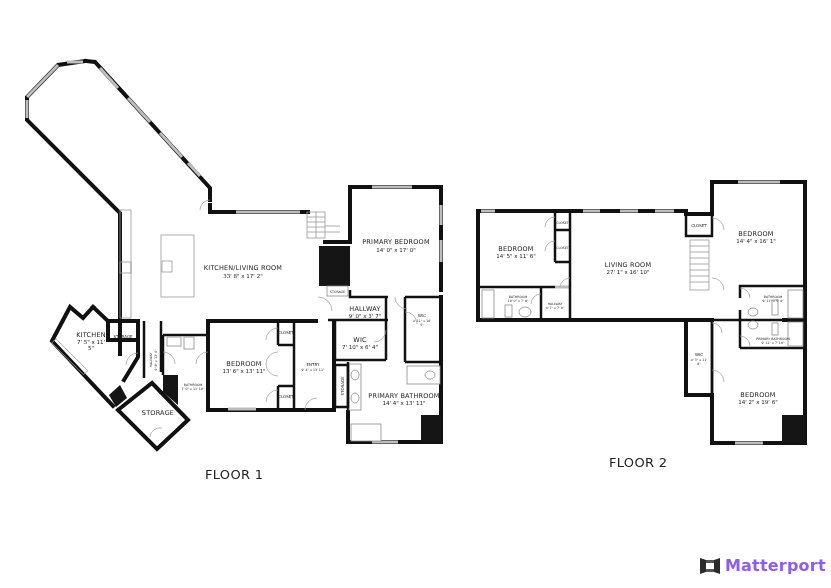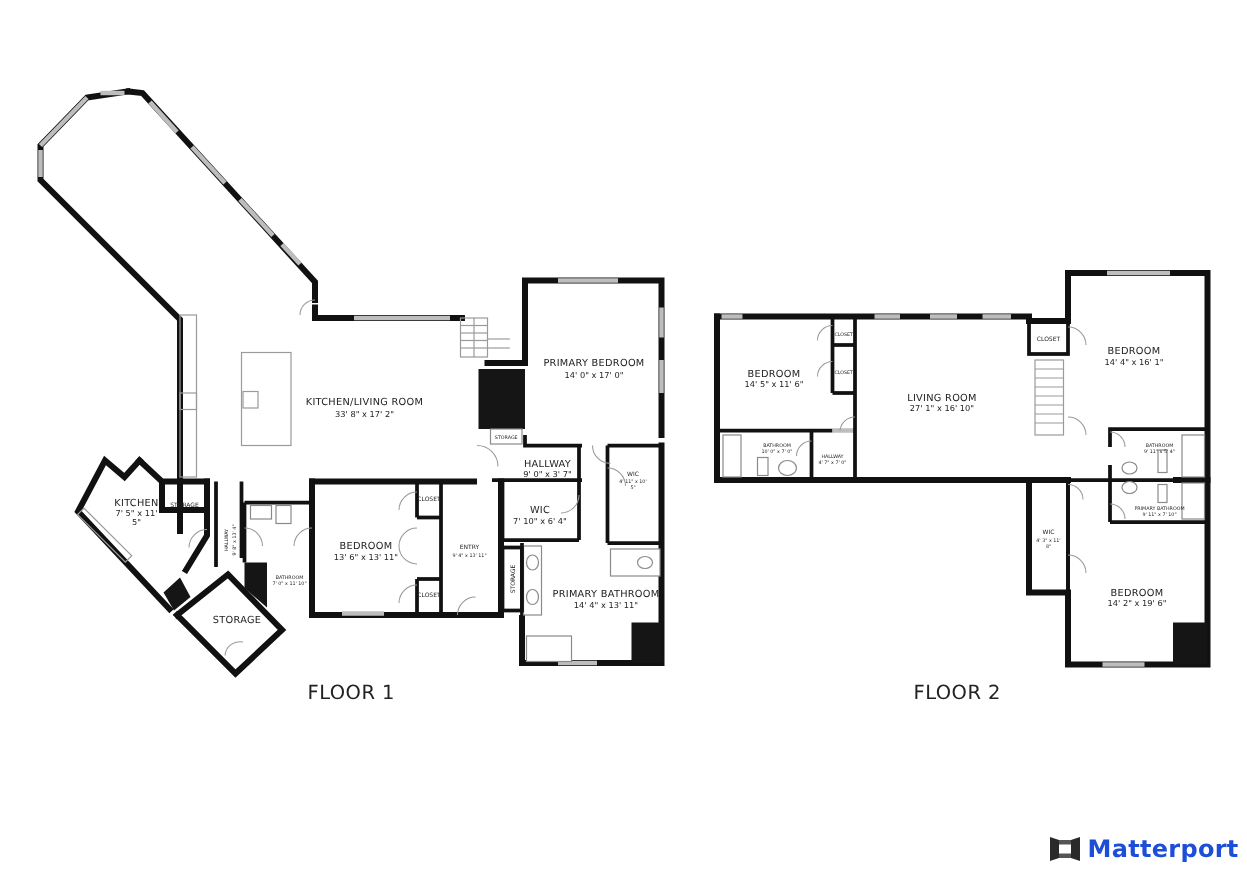--- a/index.html
+++ b/index.html
@@ -12,21 +12,21 @@
   .door { stroke: #9a9a9a; stroke-width: 0.7; fill: none; }
   .solid { fill: #151515; }
   .fixture { stroke: #8a8a8a; stroke-width: 0.8; fill: #ffffff; }
   .lbl { font-family: "DejaVu Sans", sans-serif; fill: #222222; text-anchor: middle; }
   .lbl-big { font-size: 6.5px; letter-spacing: 0.2px; }
   .lbl-dim { font-size: 5.5px; }
   .lbl-small { font-size: 4px; }
   .lbl-tiny { font-size: 3.2px; }
   .floor-label { position: absolute; font-family: "DejaVu Sans", sans-serif; font-size: 13px; color: #222; letter-spacing: 0.3px; }
   .brand { position: absolute; left: 700px; top: 556px; display: flex; align-items: center; gap: 5px; }
-  .brand-text { font-family: "DejaVu Sans", sans-serif; font-weight: bold; font-size: 16px; color: #1d4ed8; letter-spacing: 0.2px; }
+  .brand-text { font-family: "DejaVu Sans", sans-serif; font-weight: bold; font-size: 16px; color: #8b5cf6; letter-spacing: 0.2px; }
 </style>
 </head>
 <body>
 
 <svg class="plan" width="831" height="588" viewBox="0 0 831 588">
 
   <g>
 
     <g>
       <polyline class="wall" points="120,354 120,213 27,120 27,97 58,65 85,61"></polyline>
@@ -258,21 +258,21 @@
     <text class="lbl lbl-tiny" x="699" y="361">4' 3" x 11'</text>
     <text class="lbl lbl-tiny" x="699" y="365">8"</text>
     <path class="door" d="M712,370 A12,12 0 0 1 724,382"></path>
 
     <text class="lbl lbl-big" x="758" y="397">BEDROOM</text>
     <text class="lbl lbl-dim" x="758" y="404">14' 2" x 19' 6"</text>
     <rect class="solid" x="782" y="415" width="23" height="28"></rect>
   </g>
 </svg>
 
-<div class="floor-label" style="left:205px; top:455px;">FLOOR 1</div>
+<div class="floor-label" style="left:205px; top:467px;">FLOOR 1</div>
 <div class="floor-label" style="left:609px; top:455px;">FLOOR 2</div>
 
 <div class="brand">
   <svg width="20" height="18" viewBox="0 0 20 18">
     <polygon points="0,1 6,3 6,15 0,17" fill="#2a2a2a"></polygon>
     <polygon points="20,1 14,3 14,15 20,17" fill="#2a2a2a"></polygon>
     <polygon points="6,3 14,3 14,6 6,6" fill="#555"></polygon>
     <polygon points="6,12 14,12 14,15 6,15" fill="#555"></polygon>
   </svg>
   <span class="brand-text">Matterport</span>

